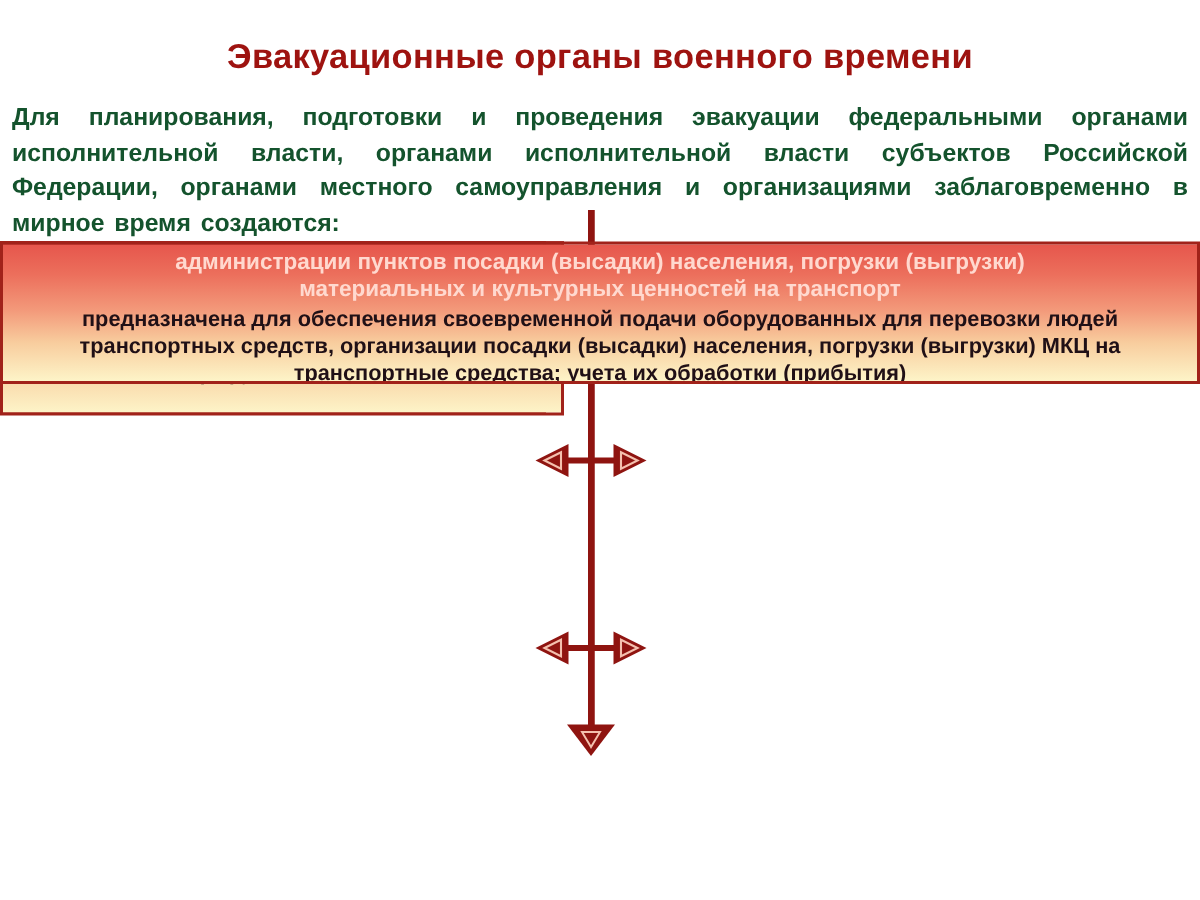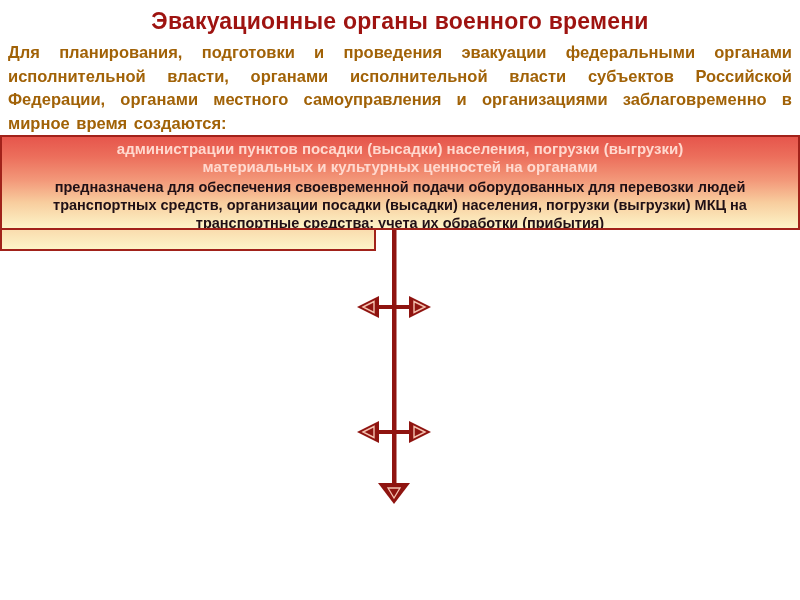--- a/index.html
+++ b/index.html
@@ -1,26 +1,26 @@
 <!DOCTYPE html>
 <html lang="ru"><head>
 <meta charset="utf-8">
 <style>
   html,body{margin:0;padding:0;background:#fff;}
   .slide{
     position:relative;width:800px;height:600px;overflow:hidden;
     background:#ffffff;font-family:"Liberation Sans","DejaVu Sans",sans-serif;
   }
   .slide-title{
-    margin:0;padding-top:8px;text-align:center;
+    margin:16px;padding-top:8px;text-align:center;
     font-size:23px;font-weight:bold;color:#9e1310;letter-spacing:.2px;
   }
   .intro{
     margin:6px 8px 0 8px;text-align:justify;
-    font-size:16.5px;font-weight:bold;color:#a16207;line-height:1.43;
+    font-size:16.5px;font-weight:bold;color:#14532d;line-height:1.43;
     word-spacing:2px;
   }
   .box{
     position:absolute;box-sizing:border-box;
     border:2px solid #a1221a;
     background:linear-gradient(180deg,#e6564c 0%,#ec6f5c 22%,#f3997a 48%,#f8cd9e 72%,#fdf4c8 100%);
     text-align:center;overflow:hidden;
   }
   .box-title{font-weight:bold;color:#ffd9cf;line-height:1.18;padding-top:3px;}
   .box-body{font-weight:bold;color:#201016;}
@@ -115,17 +115,17 @@
     <div class="box-title">приемные эвакуационные пункты (ПЭП)</div>
     <div class="box-body">разворачиваются в пунктах высадки эвакуируемого населения и предназначаются для его встречи и отправки в места размещения</div>
   </div>
 
   <div class="box b5">
     <div class="box-title">группы управления на пеших маршрутах эвакуации населения</div>
     <div class="box-body">предназначены для обеспечения управления движением пеших колонн,  поддержания порядка на маршрутах движения</div>
   </div>
 
   <div class="box b6">
-    <div class="box-title">администрации пунктов посадки (высадки) населения, погрузки (выгрузки) материальных и культурных ценностей на органами</div>
+    <div class="box-title">администрации пунктов посадки (высадки) населения, погрузки (выгрузки) материальных и культурных ценностей на транспорт</div>
     <div class="box-body">предназначена для обеспечения своевременной подачи оборудованных для перевозки людей транспортных средств, организации посадки (высадки) населения, погрузки (выгрузки) МКЦ на транспортные средства; учета их обработки (прибытия)</div>
   </div>
 
 </div>
 
 </body></html>

